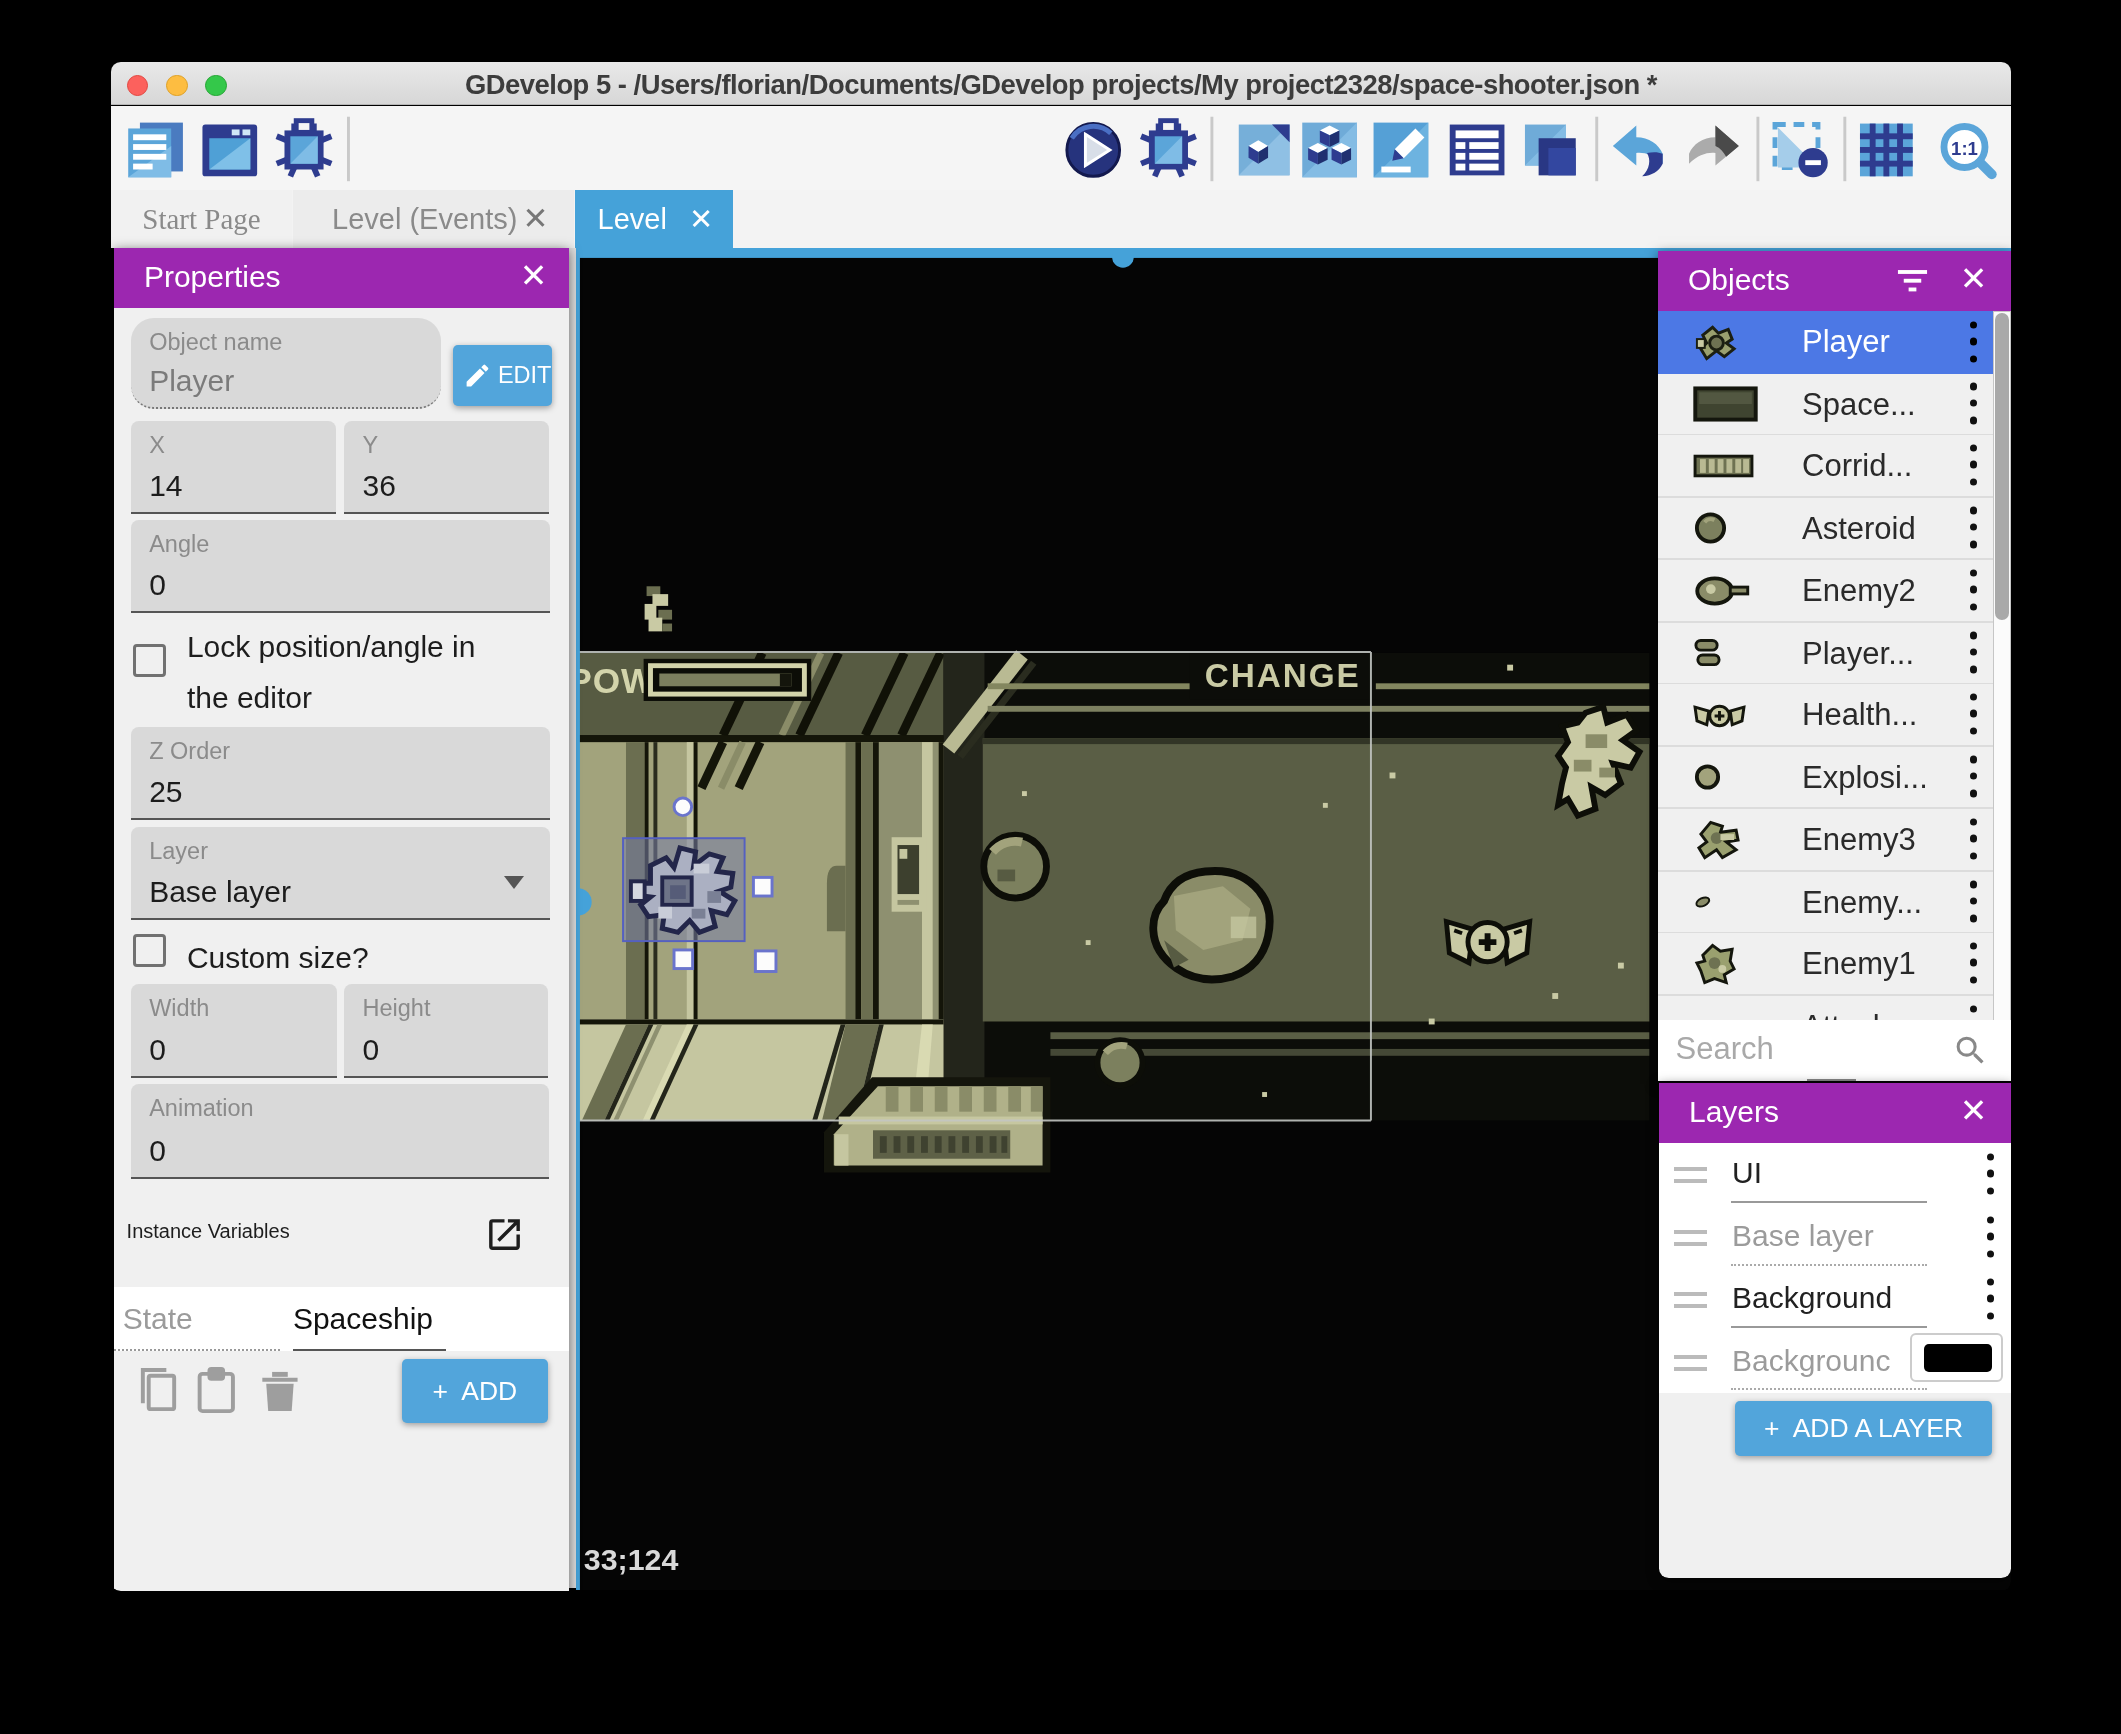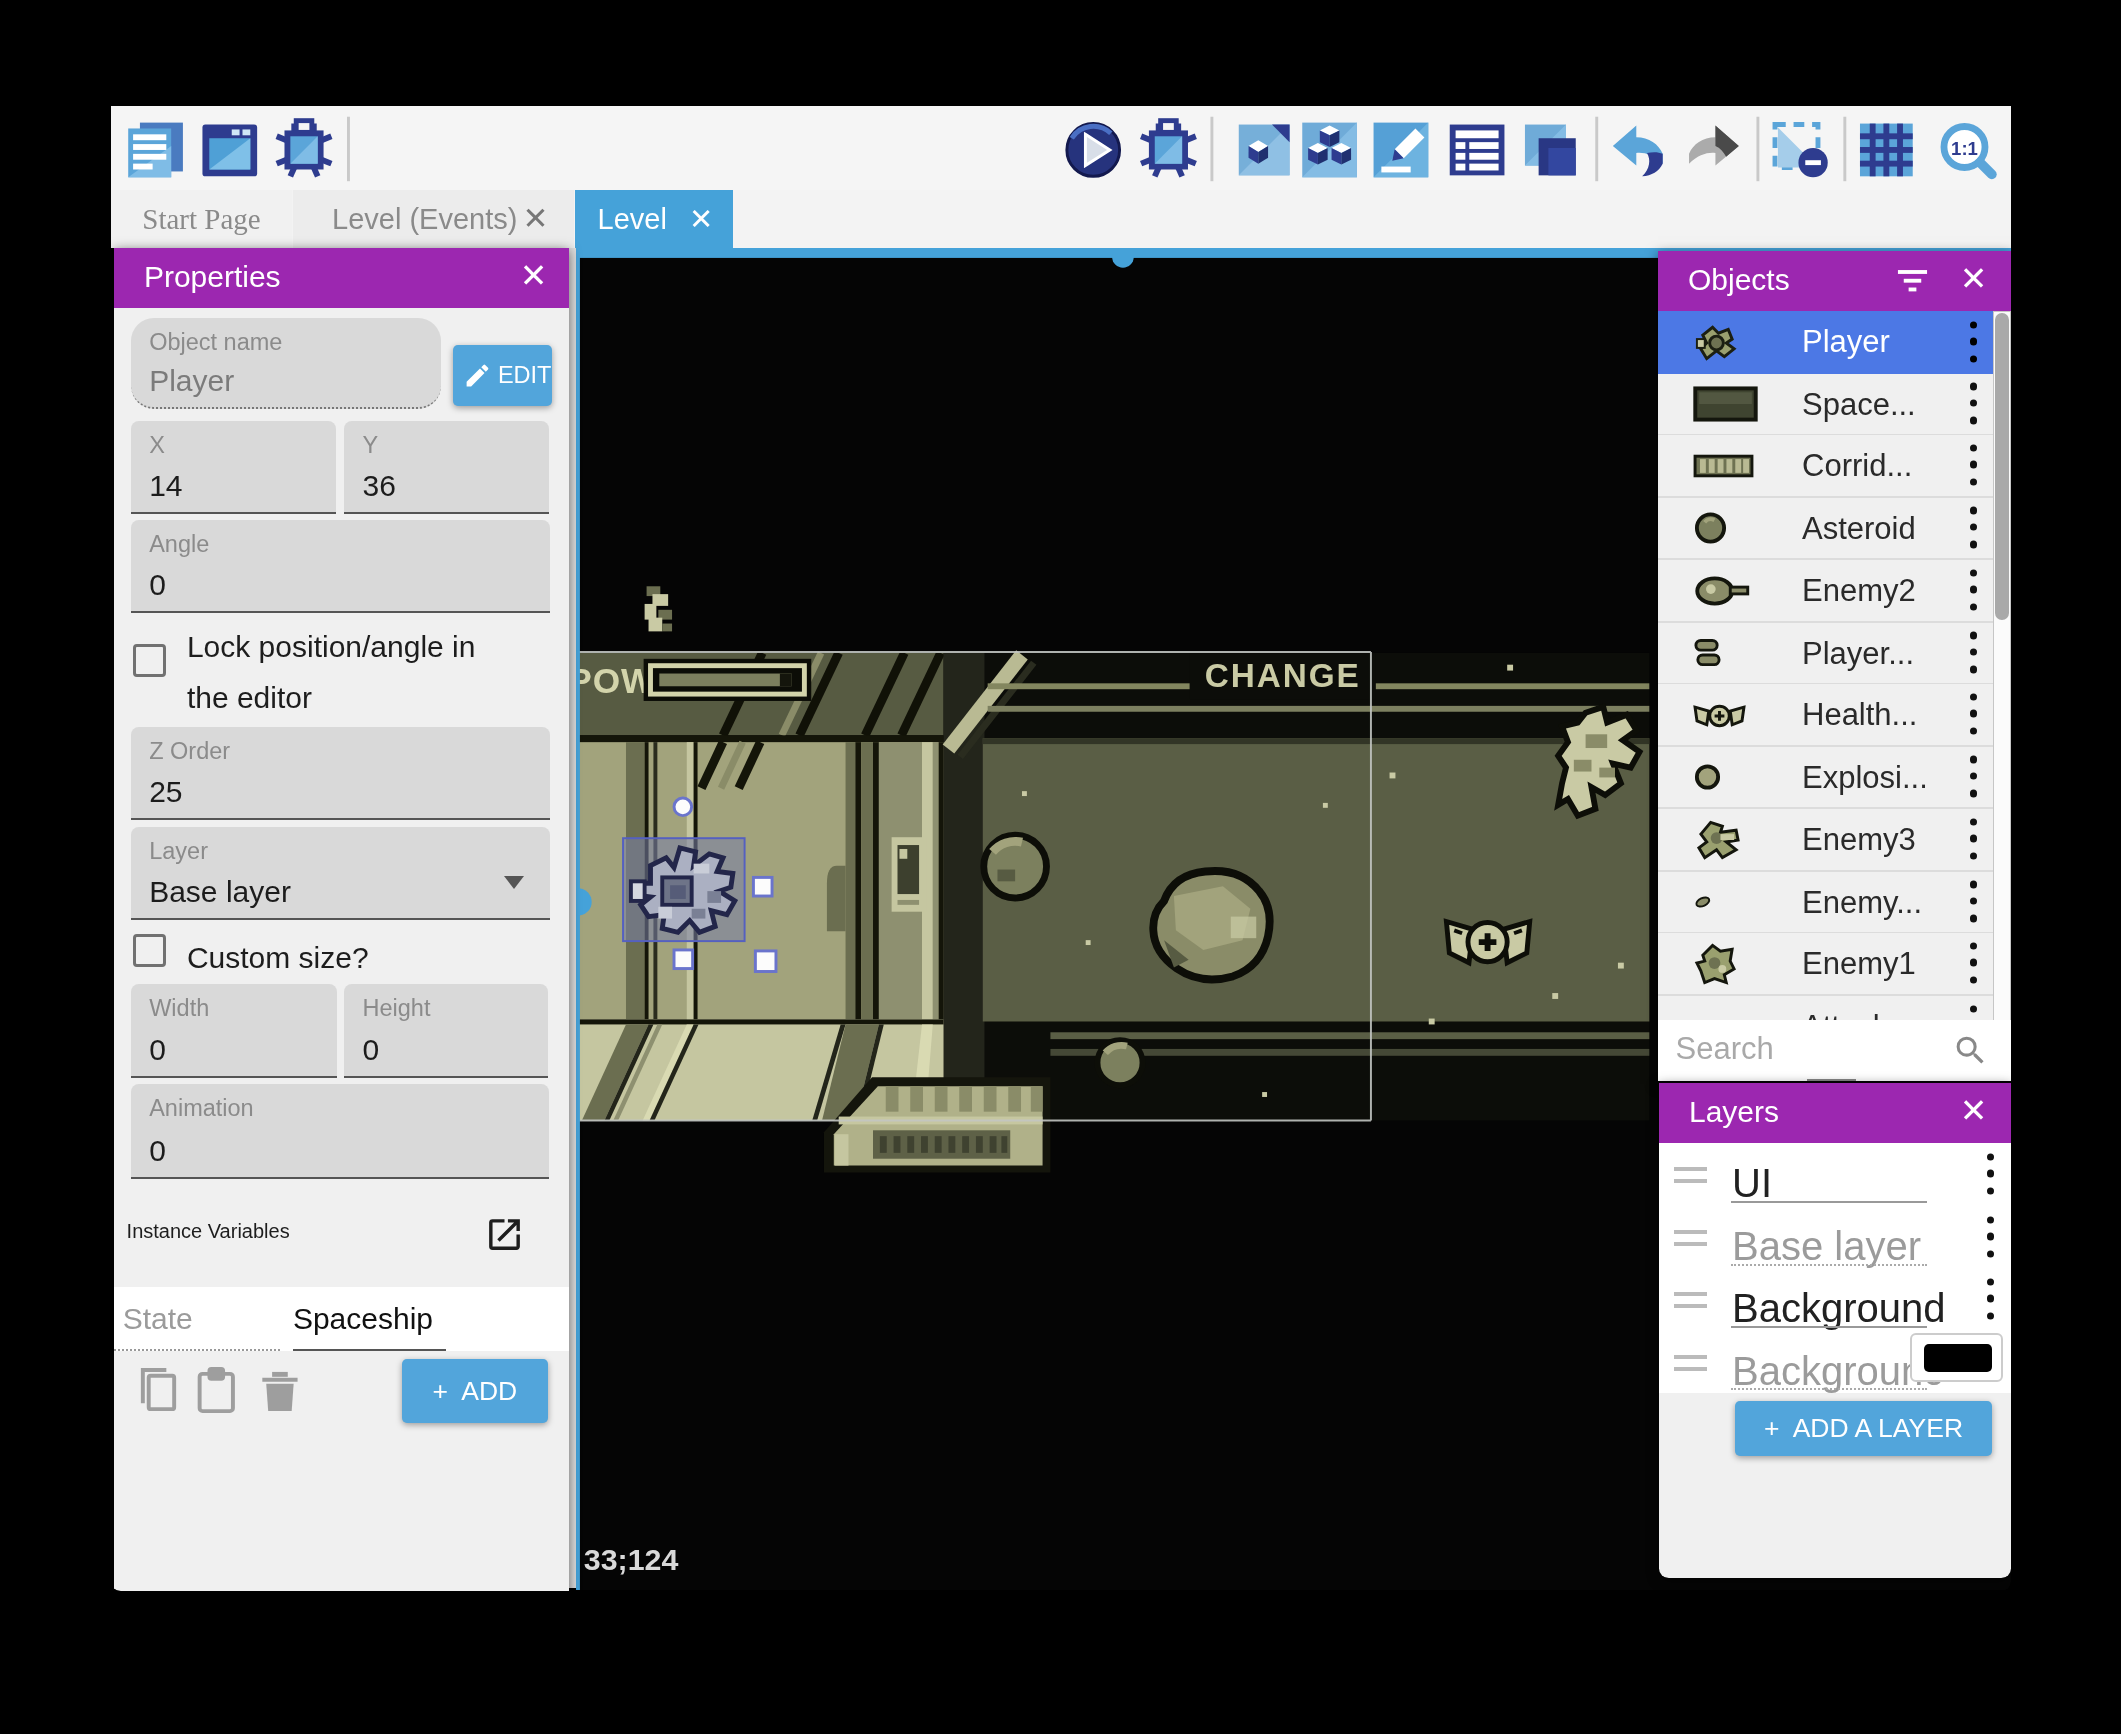--- a/index.html
+++ b/index.html
@@ -34,29 +34,35 @@
 .orow{position:absolute;left:0;width:336px;height:63px;border-bottom:2px solid #dcdcdc;background:#f0f0f0;}
 .orow .nm{position:absolute;left:144px;top:0;line-height:61px;font-size:31px;color:#2a2a2a;}
 .orow.sel{background:#4c78e5;border-bottom:none;}
 .orow.sel .nm{color:#fff;}
 .oic{position:absolute;left:35px;top:50%;transform:translateY(-50%);}
 .dots{position:absolute;right:15.7px;top:50%;width:8.8px;height:43px;transform:translateY(-50%);}
 .dots i{position:absolute;left:0;width:7.8px;height:7.8px;border-radius:50%;background:#111;}
 .dots i:nth-child(1){top:0;}.dots i:nth-child(2){top:16.7px;}.dots i:nth-child(3){top:34px;}
 
 .lrow{position:absolute;left:0;width:100%;height:63px;background:#fff;}
-.lrow .nm{position:absolute;left:73px;top:11px;line-height:59px;font-size:40px;color:#212121;}
+.lrow .nm{position:absolute;left:73px;top:0;line-height:59px;font-size:30px;color:#212121;}
 .lrow .nm.gray{color:#9b9b9b;}
 .lgrip{position:absolute;left:14.7px;top:23.5px;width:33px;height:16.7px;border-top:4.9px solid #bbb;border-bottom:4.9px solid #bbb;}
 .lline{position:absolute;left:72px;height:0;}
 svg{display:block;}
 </style>
 </head>
 <body>
 <div id="win">
+  <div id="titlebar">
+    <div class="tl" style="left:15.7px;background:#fc615d;border:1px solid #e2463f;"></div>
+    <div class="tl" style="left:55px;background:#fdbd41;border:1px solid #dfa023;"></div>
+    <div class="tl" style="left:94px;background:#34c84a;border:1px solid #23a532;"></div>
+    <div id="title">GDevelop 5 - /Users/florian/Documents/GDevelop projects/My project2328/space-shooter.json *</div>
+  </div>
   <div id="toolbar">
   <svg width="1900" height="84" viewBox="0 0 1938 86">
     <g fill="#c9c9c9">
           <rect x="238" y="11" width="3" height="66"></rect>
           <rect x="1122" y="11" width="3" height="66"></rect>
           <rect x="1516" y="11" width="3" height="66"></rect>
           <rect x="1681" y="11" width="3" height="66"></rect>
           <rect x="1770" y="11" width="3" height="66"></rect>
         </g>
     <g transform="translate(42,45)">

